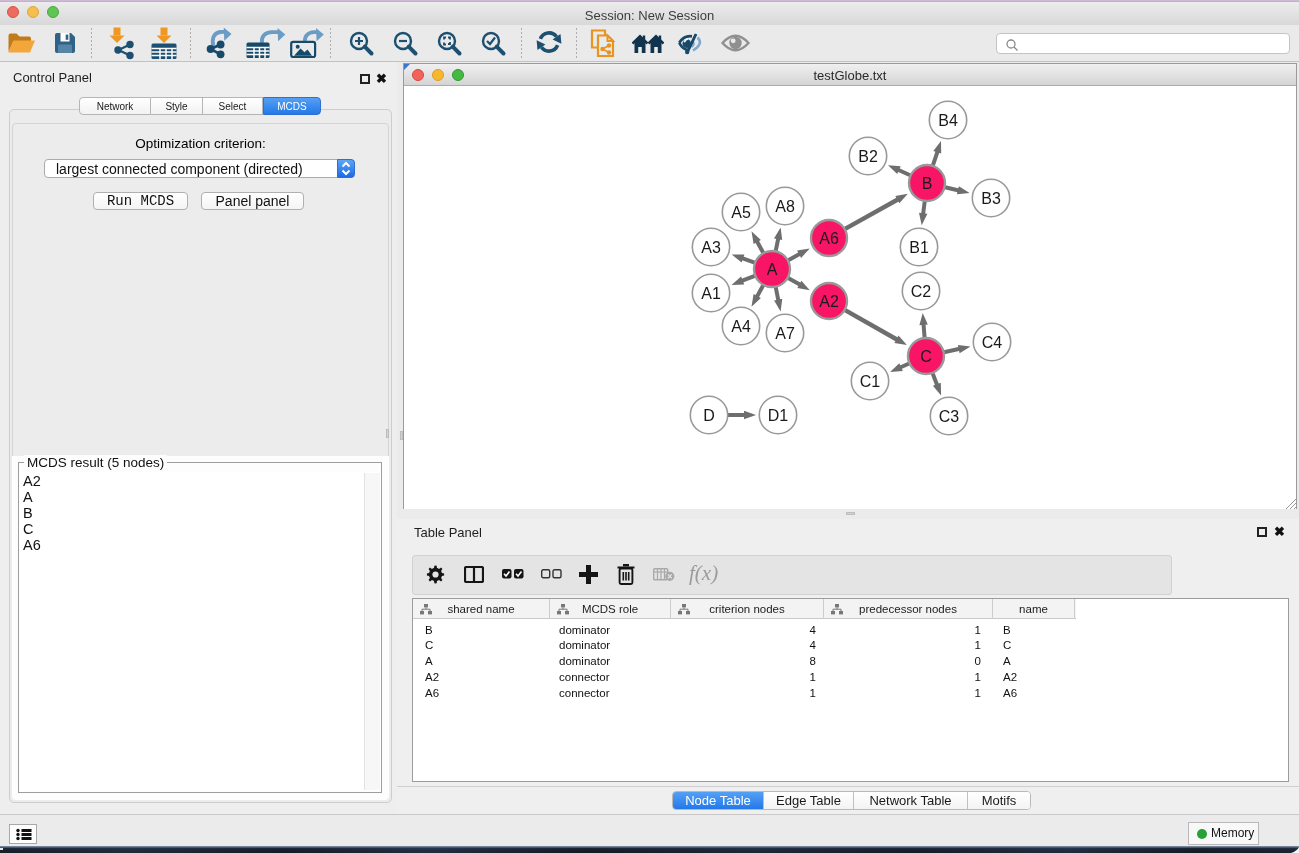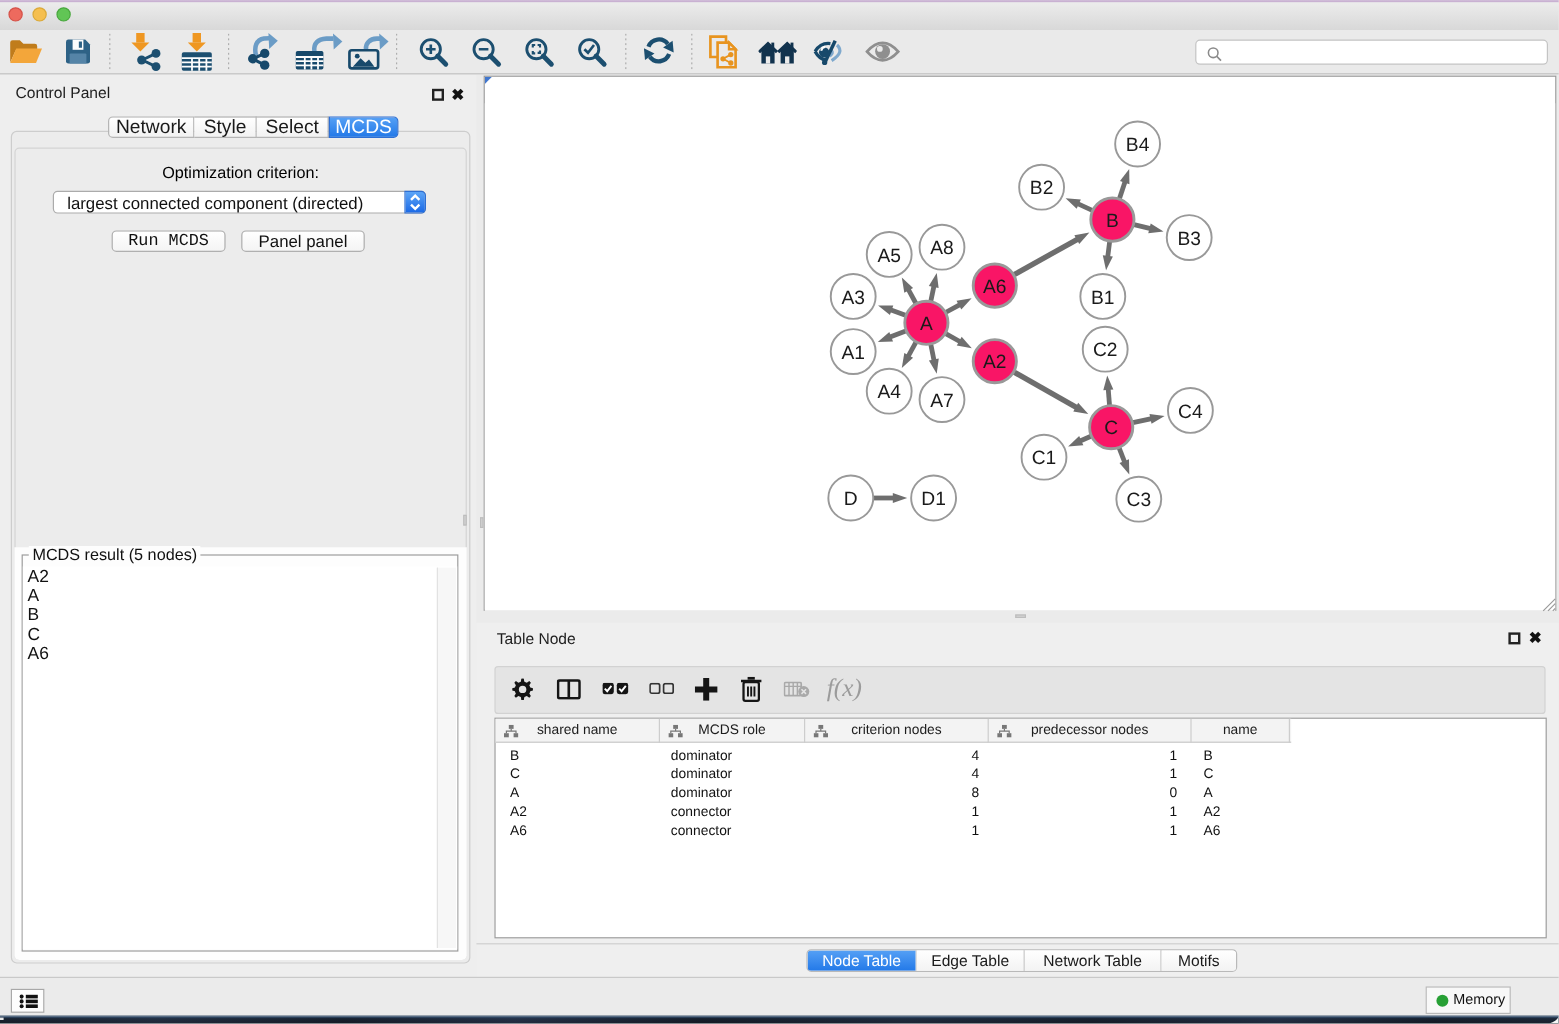--- a/index.html
+++ b/index.html
@@ -13,40 +13,40 @@
 #title{width:1299px;top:6px;text-align:center;font-size:13px;color:#3c3c3c;}
 #toolbar{left:0;top:25px;width:1299px;height:37px;background:#eaeaea;border-bottom:1px solid #c2c2c2;}
 .tsep{top:3px;width:1px;height:30px;background-image:linear-gradient(#adadad 2px,transparent 2px);background-size:1px 4px;}
 #searchbox{left:996px;top:8px;width:294px;height:21px;background:#fff;border:1px solid #c4c4c4;border-radius:4px;}
 
 #cp-title{left:13px;top:69.9px;font-size:13px;color:#1e1e1e;}
 .fbtn{width:10px;height:10px;border:2px solid #222;top:74px;}
 .xbtn{top:71px;font-size:13px;font-weight:bold;color:#111;}
 #cp-outer{left:9px;top:109px;width:383px;height:694px;background:#ececec;border:1px solid #cdcdcd;border-radius:5px;}
 #cp-inner{left:12px;top:123px;width:377px;height:677px;background:#ececec;border:1px solid #d4d4d4;border-radius:4px;}
-.tab{top:97px;height:18px;border:1px solid #b5b5b5;background:linear-gradient(#ffffff,#f2f2f2);font-size:16px;color:#1a1a1a;text-align:center;line-height:17px;margin-left:11px;}
+.tab{top:97px;height:18px;border:1px solid #b5b5b5;background:linear-gradient(#ffffff,#f2f2f2);font-size:10px;color:#1a1a1a;text-align:center;line-height:17px;}
 #tab-mcds{background:linear-gradient(#55a0f5,#2379e8);color:#fff;border-color:#2e6fd3;}
 #optlabel{left:9px;top:136px;width:383px;text-align:center;font-size:13.5px;color:#000000;}
 #dropdown{left:44px;top:159px;width:311px;height:19px;background:#fff;border:1px solid #ababab;border-radius:4px;}
 #ddtext{left:56px;top:161px;font-size:14px;color:#111;}
 #ddbtn{left:337px;top:159px;width:18px;height:19px;border-radius:0 4px 4px 0;background:linear-gradient(#5ca5f7,#1c6ae6);border:1px solid #2e6fd3;}
 .btn{top:192px;height:18px;background:linear-gradient(#ffffff,#f4f4f4);border:1px solid #b0b0b0;border-radius:4px;font-size:14px;color:#111;text-align:center;line-height:16px;}
 #cp-white{left:12px;top:456px;width:377px;height:344px;background:#fdfdfd;border-radius:0 0 4px 4px;}
 #fieldset{left:18px;top:462px;width:364px;height:331px;border:1px solid #9d9d9d;}
 #legend{left:24px;top:455px;background:#fdfdfd;font-size:13.5px;color:#111;padding:0 3px;}
 #mlist{left:19px;top:472px;width:362px;height:319px;background:#fff;font-size:14.5px;color:#111;line-height:16px;padding:1px 0 0 4px;}
 #mscroll{left:364px;top:473px;width:16px;height:317px;background:#f7f7f7;border-left:1px solid #e2e2e2;}
 
 #netwin{left:403px;top:63px;width:894px;height:446px;border:1px solid #9a9a9a;background:#fff;}
 #nettitle{left:0;top:0;width:892px;height:22px;background:linear-gradient(#f0f0f0,#d4d4d4);border-bottom:1px solid #ababab;}
 #netname{width:892px;top:4px;text-align:center;font-size:13px;color:#2a2a2a;}
 #graph{left:0px;top:22px;}
 
 #tp-title{left:414px;top:525px;font-size:13px;color:#1e1e1e;}
-#tp-toolbar{left:412px;top:555px;width:876px;height:40px;background:#e4e4e4;border:1px solid #d2d2d2;border-radius:3px;}
+#tp-toolbar{left:412px;top:555px;width:760px;height:40px;background:#e4e4e4;border:1px solid #d2d2d2;border-radius:3px;}
 #tbl{left:412px;top:598px;width:877px;height:184px;background:#fff;border:1px solid #9c9c9c;}
 #thead{left:0;top:0;width:663px;height:20px;background:#f3f3f3;border-bottom:1px solid #c9c9c9;}
 .th{top:0;height:20px;border-right:1px solid #cdcdcd;font-size:11.5px;color:#1c1c1c;text-align:center;line-height:20px;}
 .td{font-size:11.5px;color:#111;height:16px;line-height:16px;}
 #tabrow{left:672px;top:791px;height:19px;border:1px solid #b9b9b9;border-radius:4px;background:#fff;display:flex;}
 .btab{height:17px;font-size:13px;color:#1a1a1a;text-align:center;line-height:17px;border-right:1px solid #c0c0c0;background:linear-gradient(#fff,#f3f3f3);}
 
 #statussep{left:0;top:814px;width:1299px;height:1px;background:#c9c9c9;}
 #statusbar{left:0;top:815px;width:1299px;height:31px;background:#ebebeb;}
 #listbtn{left:9px;top:824px;width:28px;height:20px;background:#fdfdfd;border:1px solid #a8a8a8;}
@@ -57,20 +57,21 @@
 </style>
 </head>
 <body>
 <div class="abs" style="left:0;top:62px;width:397px;height:753px;background:#eeeeee;"></div>
 <div class="abs" style="left:397px;top:519px;width:902px;height:296px;background:#efefef;"></div>
 <div id="purple" class="abs"></div>
 <div id="titlebar" class="abs">
   <div class="abs tl" style="left:7px;top:4px;background:#ed6a5e;border:1px solid #d55249;"></div>
   <div class="abs tl" style="left:27px;top:4px;background:#f5bf4f;border:1px solid #dba938;"></div>
   <div class="abs tl" style="left:47px;top:4px;background:#61c555;border:1px solid #49a83e;"></div>
+  <div id="title" class="abs">Session: New Session</div>
 </div>
 <div id="toolbar" class="abs">
   <div class="tsep abs" style="left:91px"></div>
   <div class="tsep abs" style="left:190px"></div>
   <div class="tsep abs" style="left:330px"></div>
   <div class="tsep abs" style="left:521px"></div>
   <div class="tsep abs" style="left:576px"></div>
   <div id="icons" class="abs" style="left:0;top:0;">
   <svg class="abs" style="left:7px;top:6px" width="29" height="24" viewBox="0 0 29 24">
     <path d="M1.5 21 L1.5 4.5 Q1.5 2.5 3.5 2.5 L9.5 2.5 L12.5 5.5 L22 5.5 Q24 5.5 24 7.5 L24 11 L6 11 Z" fill="#c07c1b"></path>
@@ -214,20 +215,26 @@
 </div>
 <div class="abs btn" style="left:93px;width:95px;font-family:Liberation Mono, monospace;">Run MCDS</div>
 <div class="abs btn" style="left:201px;width:103px;">Panel panel</div>
 <div id="cp-white" class="abs"></div>
 <div id="fieldset" class="abs"></div>
 <div id="legend" class="abs">MCDS result (5 nodes)</div>
 <div id="mlist" class="abs">A2<br>A<br>B<br>C<br>A6</div>
 <div id="mscroll" class="abs"></div>
 
 <div id="netwin" class="abs">
+  <div id="nettitle" class="abs">
+    <div class="abs tl" style="left:8px;top:5px;background:#f2635a;border:1px solid #d8473e;"></div>
+    <div class="abs tl" style="left:28px;top:5px;background:#f7b730;border:1px solid #dd9e20;"></div>
+    <div class="abs tl" style="left:48px;top:5px;background:#43ba43;border:1px solid #339933;"></div>
+    <div id="netname" class="abs">testGlobe.txt</div>
+  </div>
   <svg class="abs" style="left:0;top:0" width="6" height="6" viewBox="0 0 6 6">
       <path d="M0 0 L6 0 L0 6 Z" fill="#2b67c9" opacity="0.9"></path>
     </svg>
   <div id="graph" class="abs">
   <svg width="892" height="423" viewBox="0 0 892 423" style="background:#fff">
     <g stroke="#6e6e6e" fill="none">
       <line x1="350.8" y1="189.8" x2="337.7" y2="194.9" stroke-width="4"></line>
       <line x1="384.1" y1="192.1" x2="396.2" y2="198.8" stroke-width="4"></line>
       <line x1="350.6" y1="176.7" x2="338.0" y2="172.2" stroke-width="4"></line>
       <line x1="359.2" y1="199.3" x2="352.8" y2="211.0" stroke-width="4"></line>
@@ -316,21 +323,21 @@
       <text x="305" y="335">D</text>
           <text x="374" y="335">D1</text>
     </g>
   </svg>
   </div>
   <svg class="abs" style="left:881px;top:434px" width="12" height="12" viewBox="0 0 12 12">
       <path d="M11 1 L1 11 M11 5 L5 11 M11 9 L9 11" stroke="#9a9a9a" stroke-width="1"></path>
     </svg>
 </div>
 
-<div id="tp-title" class="abs">Table Node</div>
+<div id="tp-title" class="abs">Table Panel</div>
 <div class="abs fbtn" style="left:1257px;top:527px;"></div>
 <div class="abs xbtn" style="left:1274px;top:524px;">✖</div>
 <div id="tp-toolbar" class="abs">
   <svg class="abs" style="left:13px;top:9px" width="19" height="19" viewBox="0 0 19 19">
     <g fill="#151515">
         <path d="M9.5 1 L11.3 1 L11.9 3.4 A6.6 6.6 0 0 1 13.9 4.2 L16 2.9 L17.3 4.2 L16 6.3 A6.6 6.6 0 0 1 16.8 8.3 L19 8.9 L19 10.7 L16.8 11.3 A6.6 6.6 0 0 1 16 13.3 L17.3 15.4 L16 16.7 L13.9 15.4 A6.6 6.6 0 0 1 11.9 16.2 L11.3 18.6 L9.5 18.6 Z" transform="translate(-0.9,-0.3)"></path>
     <path d="M9.5 1 L7.7 1 L7.1 3.4 A6.6 6.6 0 0 0 5.1 4.2 L3 2.9 L1.7 4.2 L3 6.3 A6.6 6.6 0 0 0 2.2 8.3 L0 8.9 L0 10.7 L2.2 11.3 A6.6 6.6 0 0 0 3 13.3 L1.7 15.4 L3 16.7 L5.1 15.4 A6.6 6.6 0 0 0 7.1 16.2 L7.7 18.6 L9.5 18.6 Z" transform="translate(0.9,-0.3)"></path>
       </g>
     <circle cx="9.5" cy="9.5" r="3.1" fill="#e4e4e4"></circle>
   </svg>

